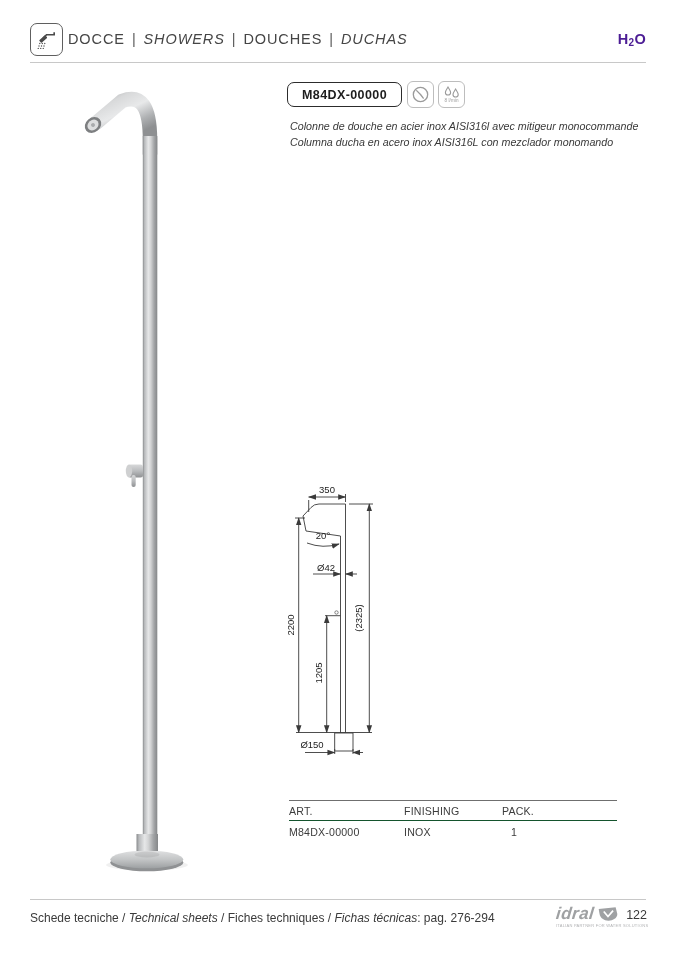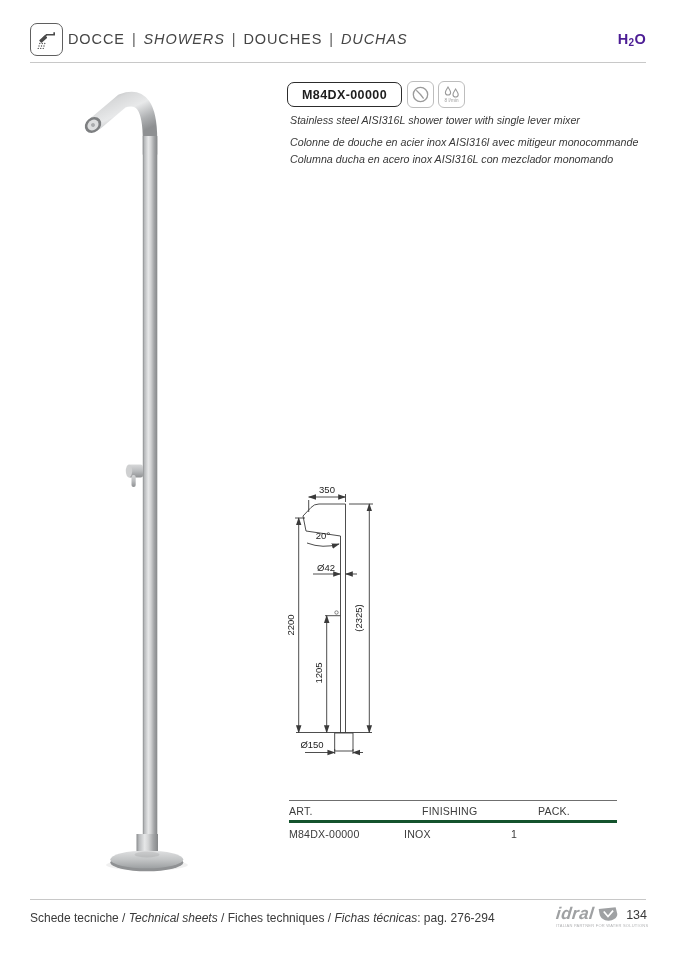--- a/index.html
+++ b/index.html
@@ -35,21 +35,21 @@
   .desc-line{font-size:10.7px;line-height:16.4px;white-space:nowrap;color:#393939;}
   .desc-line.gap{margin-top:6px;font-style:italic;}
   
   .photo{position:absolute;left:38px;top:84px;width:220px;height:790px;}
   .tech{position:absolute;left:283px;top:481px;width:160px;height:292px;}
   .tech text{font-family:"Liberation Sans","DejaVu Sans",sans-serif;fill:#222;}
   
   .table{position:absolute;left:289px;top:800px;width:328px;border-top:1px solid #6f6f6f;
     font-size:10.6px;color:#3c3c3c;letter-spacing:0.2px;}
   .t-row{display:grid;grid-template-columns:115px 98px 115px;}
-  .t-head{padding:4px 0 3px 0;border-bottom:3px solid #14532d;gap:18px;}
+  .t-head{padding:4px 0 3px 0;border-bottom:1px solid #14532d;}
   .t-body{padding:4.5px 0;}
   .t-body .c3{padding-left:9px;}
   
   .ftr-text{position:absolute;left:30px;top:911px;font-size:12px;color:#3a3a3a;white-space:nowrap;}
   .logo{position:absolute;left:556px;top:905px;width:66px;}
   .logo-row{display:flex;align-items:center;gap:3px;}
   .brand{font-weight:700;font-style:italic;font-size:17px;color:#9fa1a3;letter-spacing:0.5px;
     transform:skewX(-6deg);line-height:17px;}
   .tagline{font-size:4px;color:#b2b3b5;letter-spacing:0.25px;white-space:nowrap;margin-top:1px;}
   .page-num{position:absolute;right:30px;top:908px;font-size:12.5px;color:#3a3a3a;}
@@ -144,21 +144,20 @@
   </div>
   <div class="spec-icon two">
     <svg width="18" height="13" viewBox="0 0 18 13">
       <path d="M5 1 C3.4 3.6 2.4 5 2.4 6.4 a2.6 2.6 0 0 0 5.2 0 C7.6 5 6.6 3.6 5 1 z" stroke="#9a9a9a" stroke-width="1.1" fill="none"></path>
       <path d="M12.6 3 C11 5.6 10 7 10 8.4 a2.6 2.6 0 0 0 5.2 0 C15.2 7 14.2 5.6 12.6 3 z" stroke="#9a9a9a" stroke-width="1.1" fill="none"></path>
     </svg>
     <div class="flow-label">8 l/min</div>
   </div>
 
   <div class="descs">
-    <div class="desc-line it">Stainless steel AISI316L shower tower with single lever mixer</div>
     <div class="desc-line gap">Colonne de douche en acier inox AISI316l avec mitigeur monocommande</div>
     <div class="desc-line it">Columna ducha en acero inox AISI316L con mezclador monomando</div>
   </div>
 
   <svg class="tech" viewBox="0 0 160 292">
     <defs>
       <marker id="ar" viewBox="0 0 10 10" refX="9" refY="5" markerWidth="9" markerHeight="9" orient="auto-start-reverse">
         <path d="M0,1.6 L10,5 L0,8.4 z" fill="#3a3a3a"></path>
       </marker>
     </defs>
@@ -238,15 +237,15 @@
   <div class="logo">
     <div class="logo-row">
       <span class="brand">idral</span>
       <svg width="22" height="16" viewBox="0 0 26 18">
         <path d="M2,3 L22,1 L24,9 C24,14 19,16.5 13.5,17 C8,16.5 4,14 3,9 Z" fill="#9fa1a3"></path>
         <path d="M8,6 L13,12 L19,5" stroke="#ffffff" stroke-width="2" fill="none"></path>
       </svg>
     </div>
     <div class="tagline">ITALIAN PARTNER FOR WATER SOLUTIONS</div>
   </div>
-  <div class="page-num">134</div>
+  <div class="page-num">122</div>
 
 </div>
 
 </body></html>

